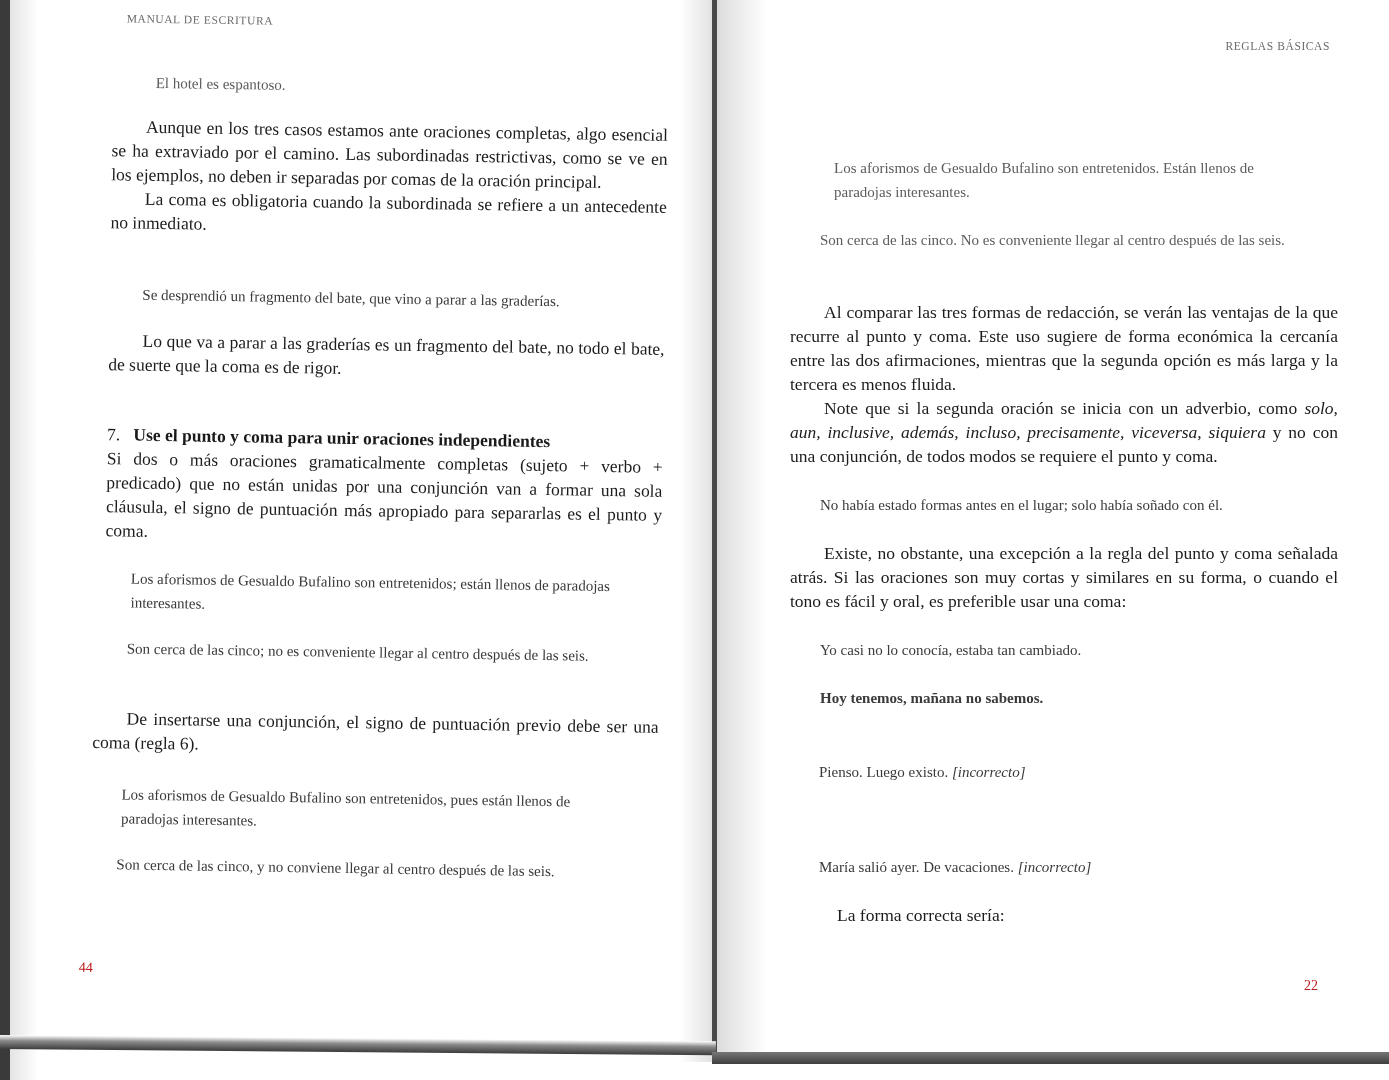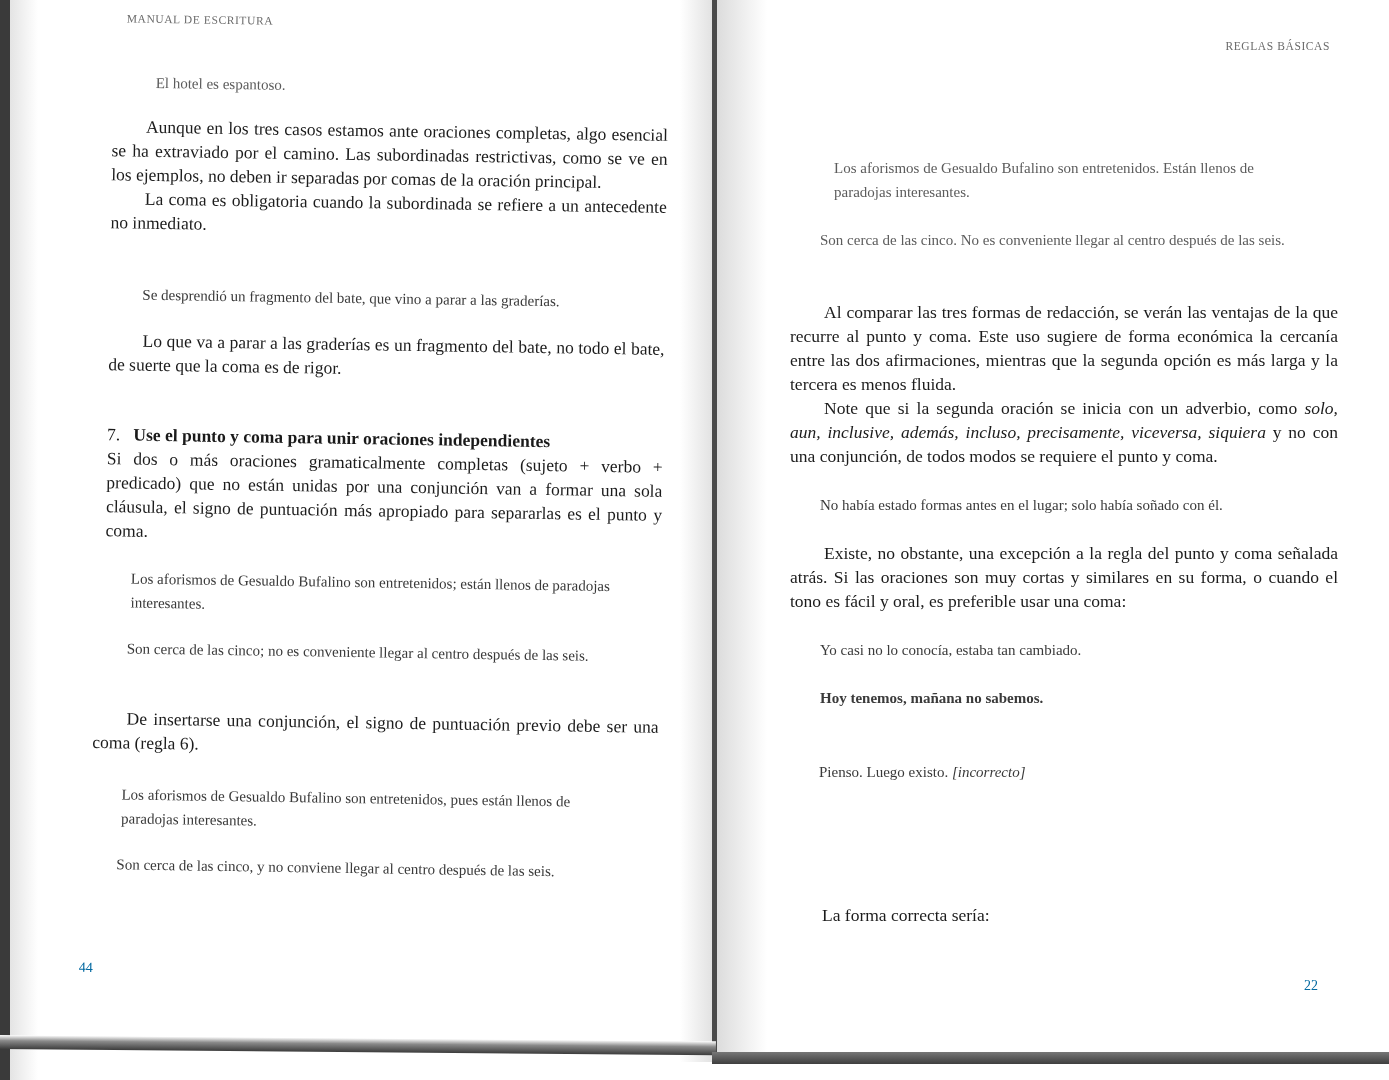--- a/index.html
+++ b/index.html
@@ -20,21 +20,21 @@
   .bottom-edge-l { position:absolute; left:0; top:1035px; width:716px; height:14px;
     background:linear-gradient(to bottom,#ffffff 0%,#8a8a8a 40%,#3c3c3c 100%); transform:rotate(0.5deg); transform-origin:left top;}
   .bottom-edge-r { position:absolute; left:712px; top:1052px; width:677px; height:12px;
     background:linear-gradient(to bottom,#777 0%,#3e3e3e 100%); }
 
   .page { position:absolute; top:0; }
   .page-left { left:100px; width:570px; height:1000px; transform:rotate(0.9deg); transform-origin:left top; }
   .page-right { left:786px; width:552px; height:1000px; }
 
   .running-head { position:absolute; font-size:11.5px; letter-spacing:0.6px; color:#6a6a6a; }
-  .page-num { position:absolute; font-size:14px; color:#0369a1; }
+  .page-num { position:absolute; font-size:14px; color:#b91c1c; }
 
   .blk { position:absolute; left:0; right:0; }
   .body { font-size:17.5px; line-height:24px; color:#1c1c1c; text-align:justify; }
   .body p { margin:0; text-indent:34px; }
   .ex { font-size:15px; line-height:24px; color:#5c5c5c; }
   .ex-dark { color:#3a3a3a; }
   .heading { font-size:17.5px; line-height:24px; color:#1a1a1a; }
   .heading b { font-weight:bold; }
   em { font-style:italic; }
 </style>
@@ -105,19 +105,23 @@
   </div>
 
   <div class="blk ex ex-dark" style="top:638px; left:34px;">Yo casi no lo conocía, estaba tan cambiado.</div>
   <div class="blk ex ex-dark" style="top:686px; left:34px;font-weight:bold;">Hoy tenemos, mañana no sabemos.</div>
 
 
   <div class="blk ex ex-dark" style="top:760px; left:33px;">
     <span>Pienso. Luego existo.</span>
     <em>[incorrecto]</em>
   </div>
+  <div class="blk ex ex-dark" style="top:855px; left:33px;">
+    <span>María salió ayer. De vacaciones.</span>
+    <em>[incorrecto]</em>
+  </div>
 
-  <div class="blk body" style="top:903px; left:36px;">
+  <div class="blk body" style="top:903px; left:51px;">
     <p style="text-indent:0">La forma correcta sería:</p>
   </div>
 
   <div class="page-num" style="right:20px; top:978px;">22</div>
 </div>
 
 </body></html>

